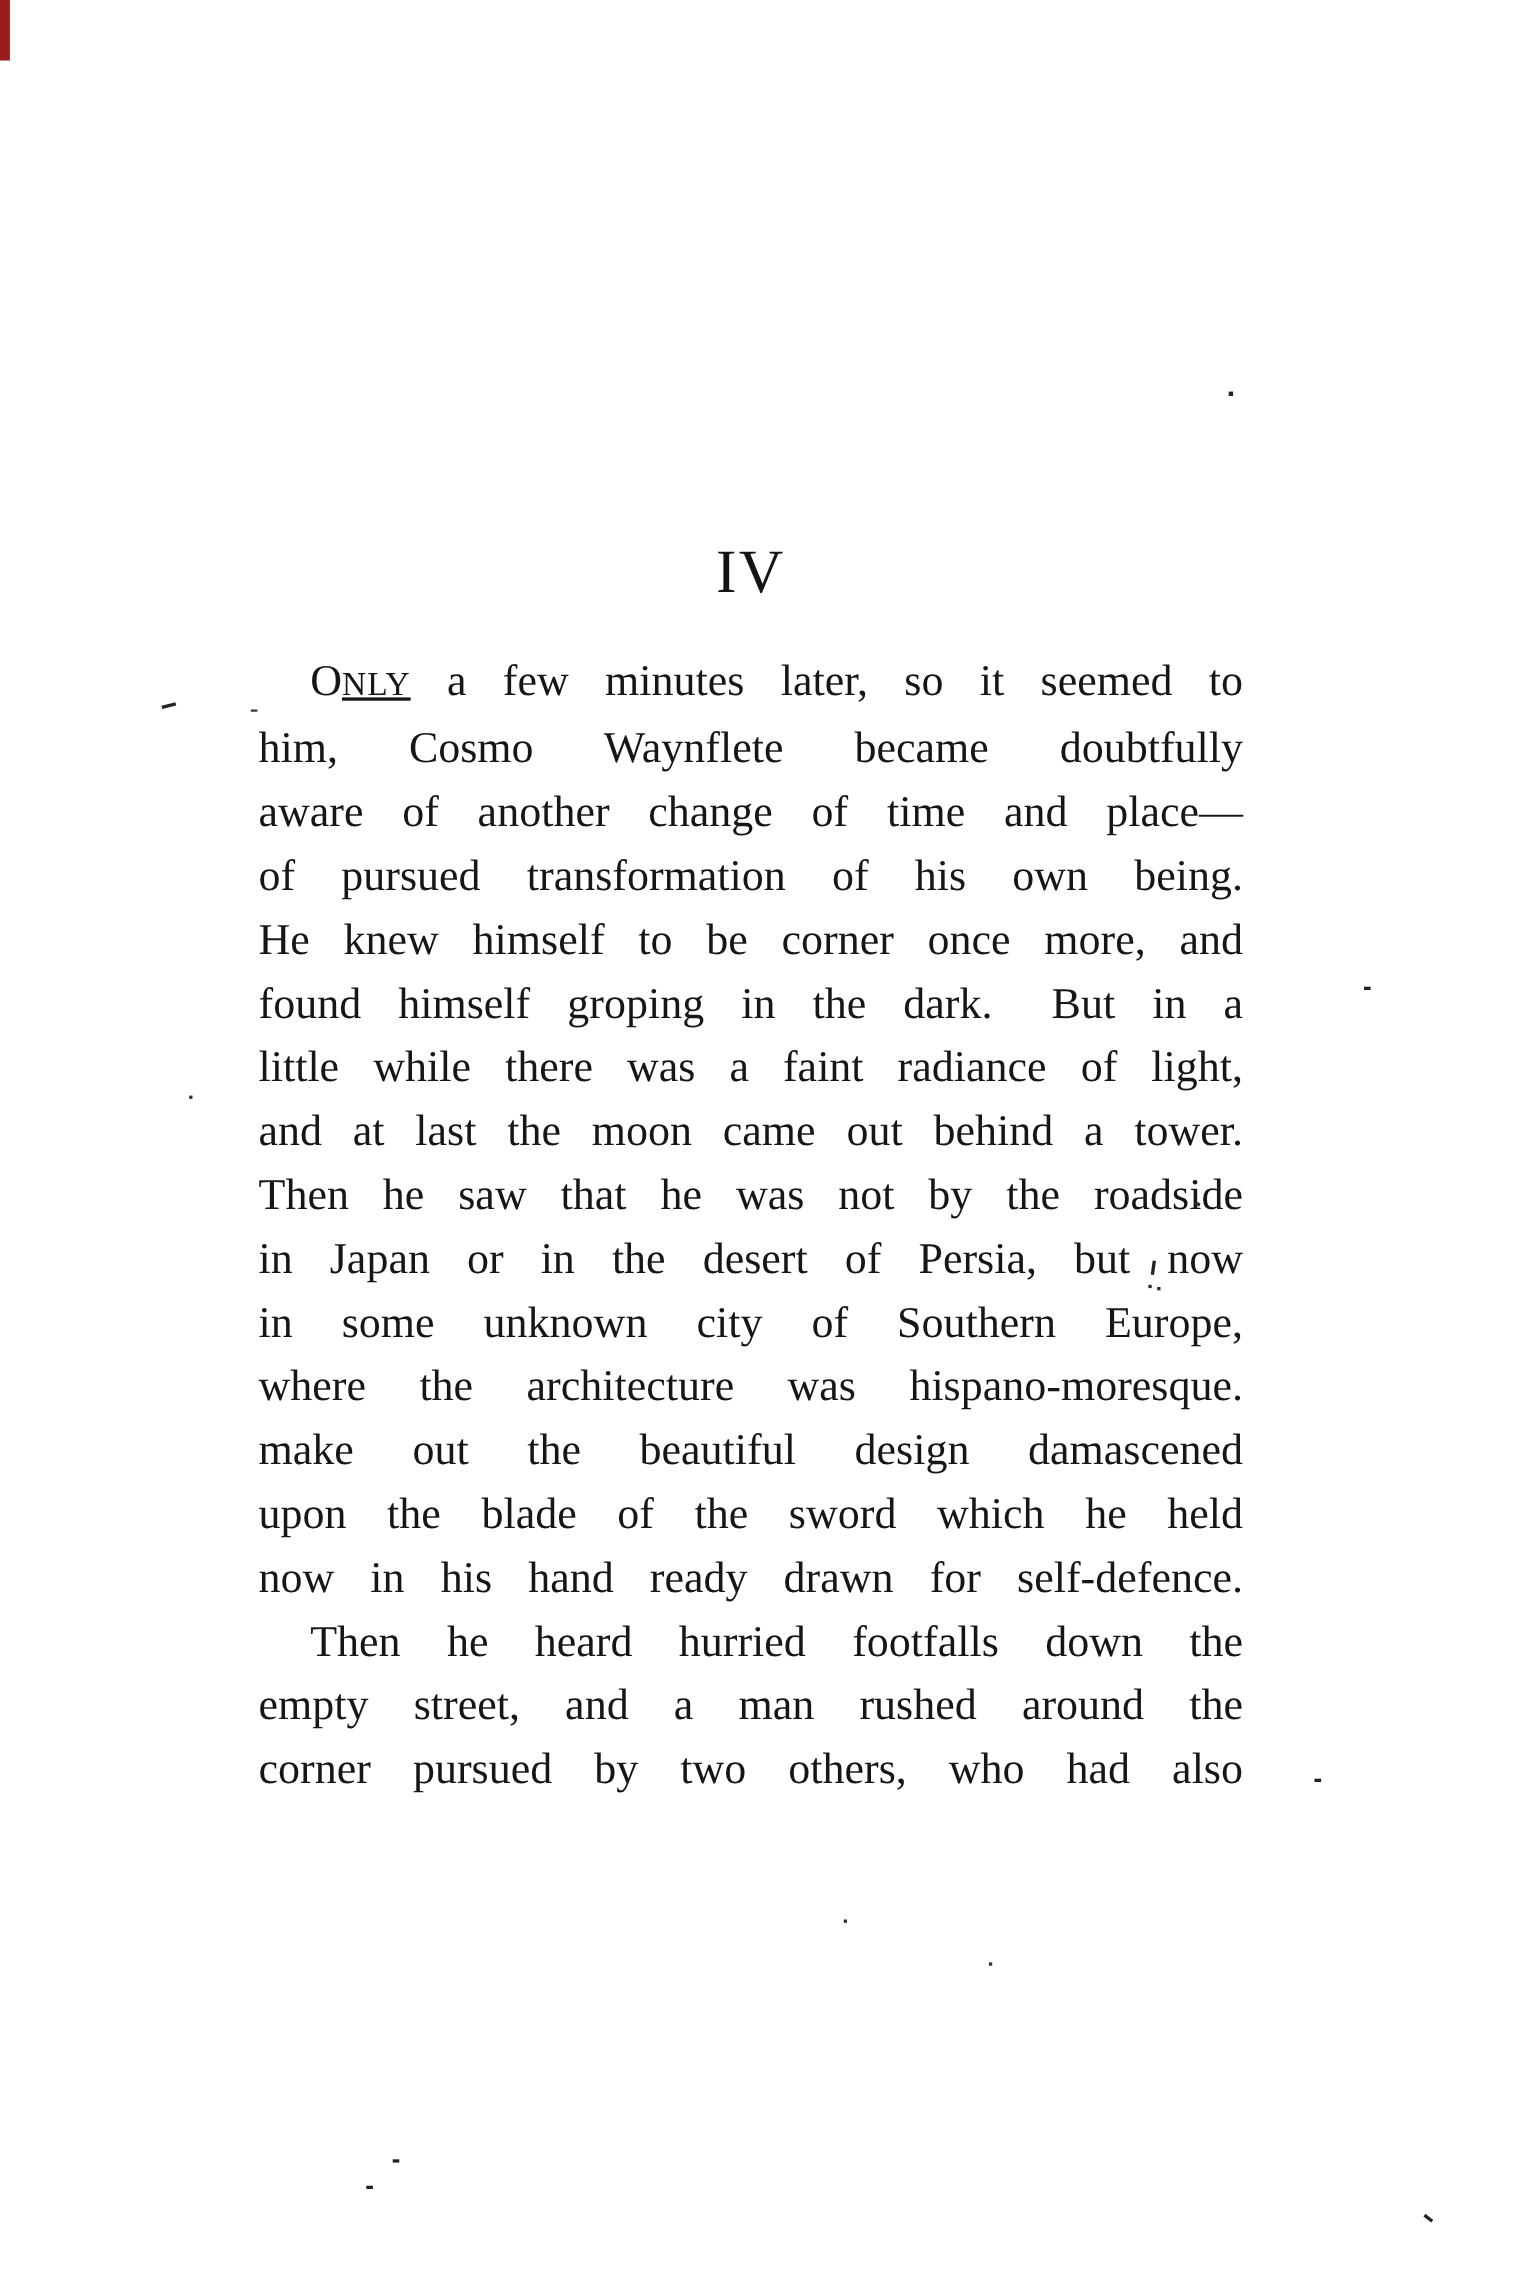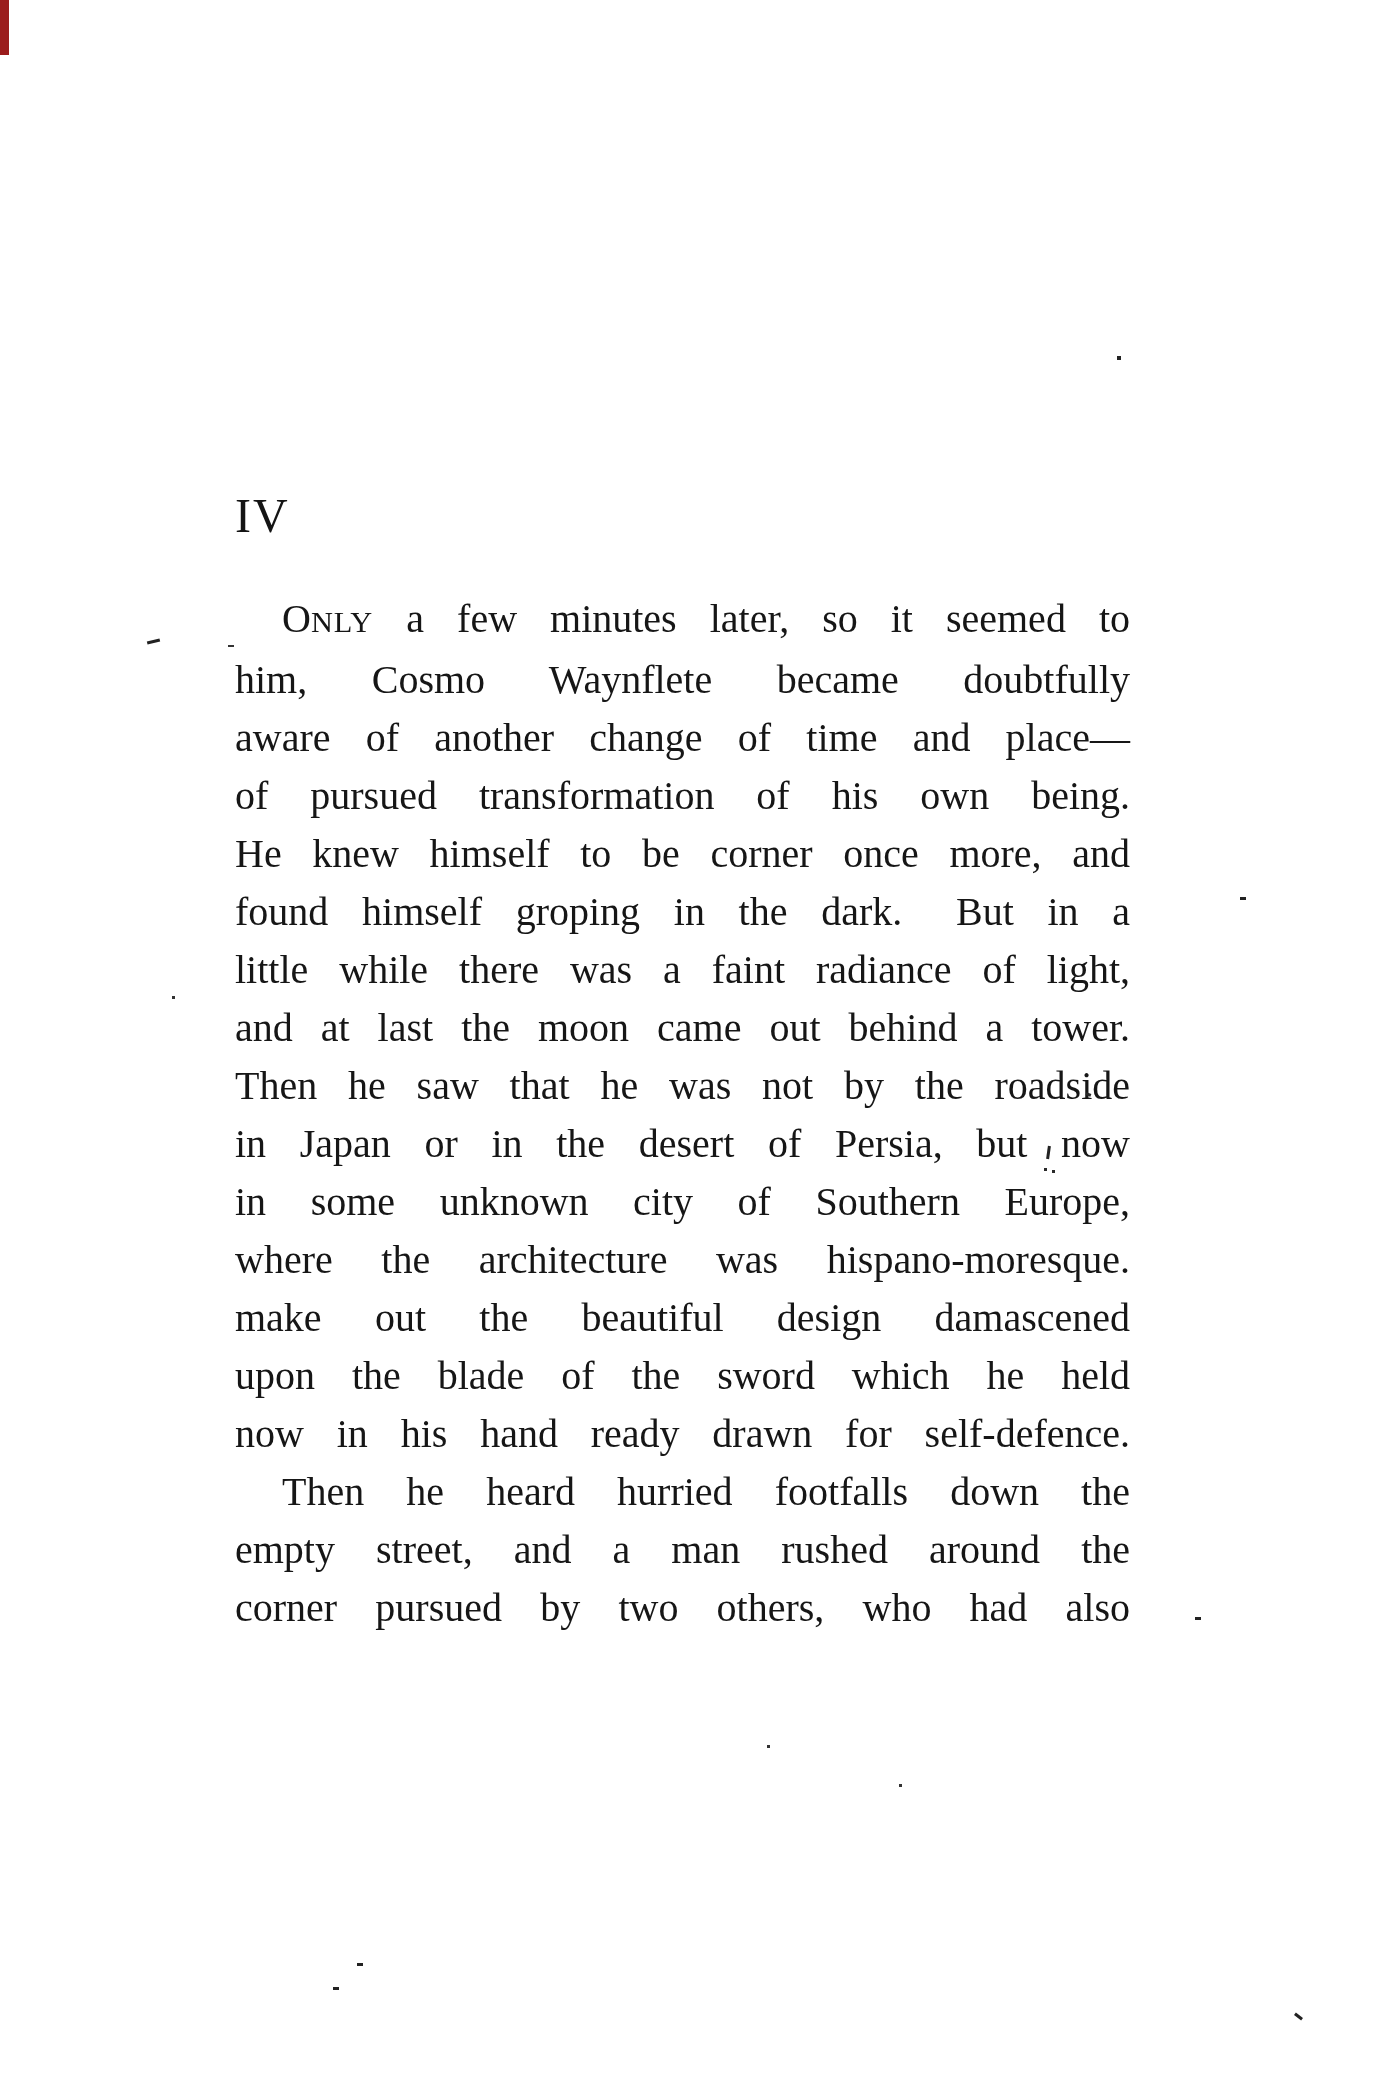--- a/index.html
+++ b/index.html
@@ -15,24 +15,24 @@
     overflow: hidden;
     font-family: "Liberation Serif", "DejaVu Serif", serif;
     color: #161616;
   }
   .chapter {
     position: absolute;
     left: 235px;
     top: 492px;
     width: 895px;
     margin: 0;
-    font-size: 48px;
+    font-size: 56px;
     font-weight: normal;
     line-height: 1;
-    text-align: left;
+    text-align: center;
     letter-spacing: 2px;
     color: #141414;
   }
   .text-block {
     position: absolute;
     left: 235px;
     top: 590px;
     width: 895px;
     font-size: 40px;
     line-height: 58px;
@@ -42,20 +42,21 @@
     text-align: justify;
     text-align-last: justify;
     white-space: normal;
   }
   .line.indent {
     padding-left: 47px;
   }
   .sc {
     font-size: 0.76em;
     letter-spacing: 1px;
+    text-decoration: underline;
   }
   .speck {
     position: absolute;
     background: #1c1c1c;
   }
 </style>
 </head>
 <body>
 
 <div class="page">

